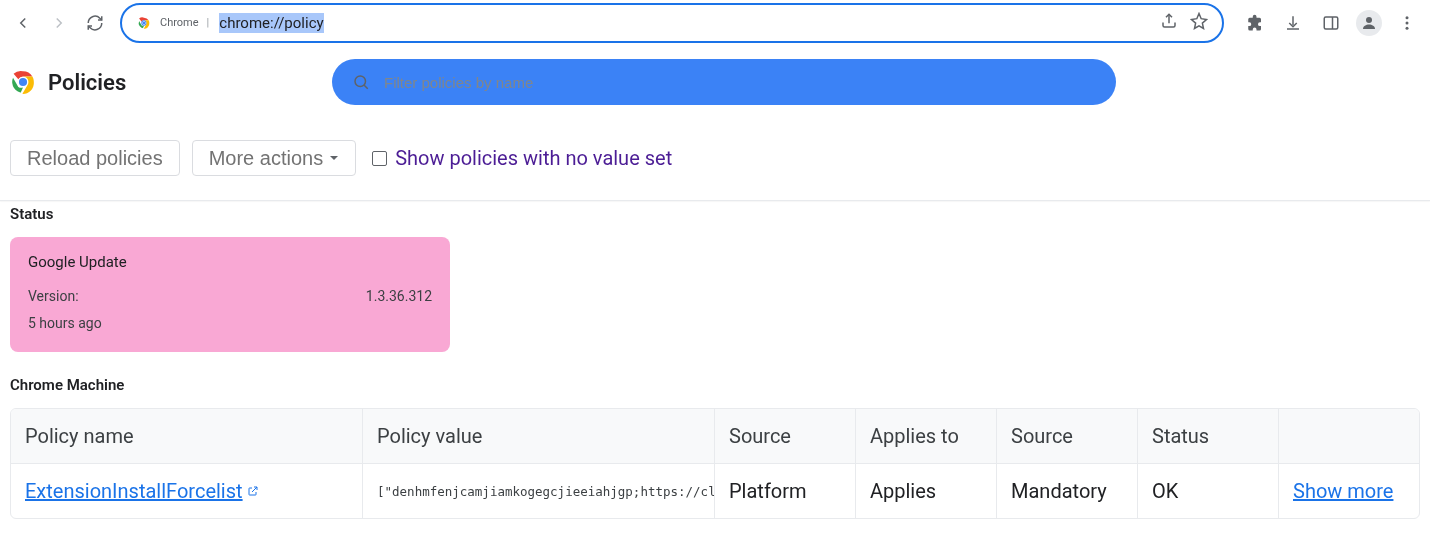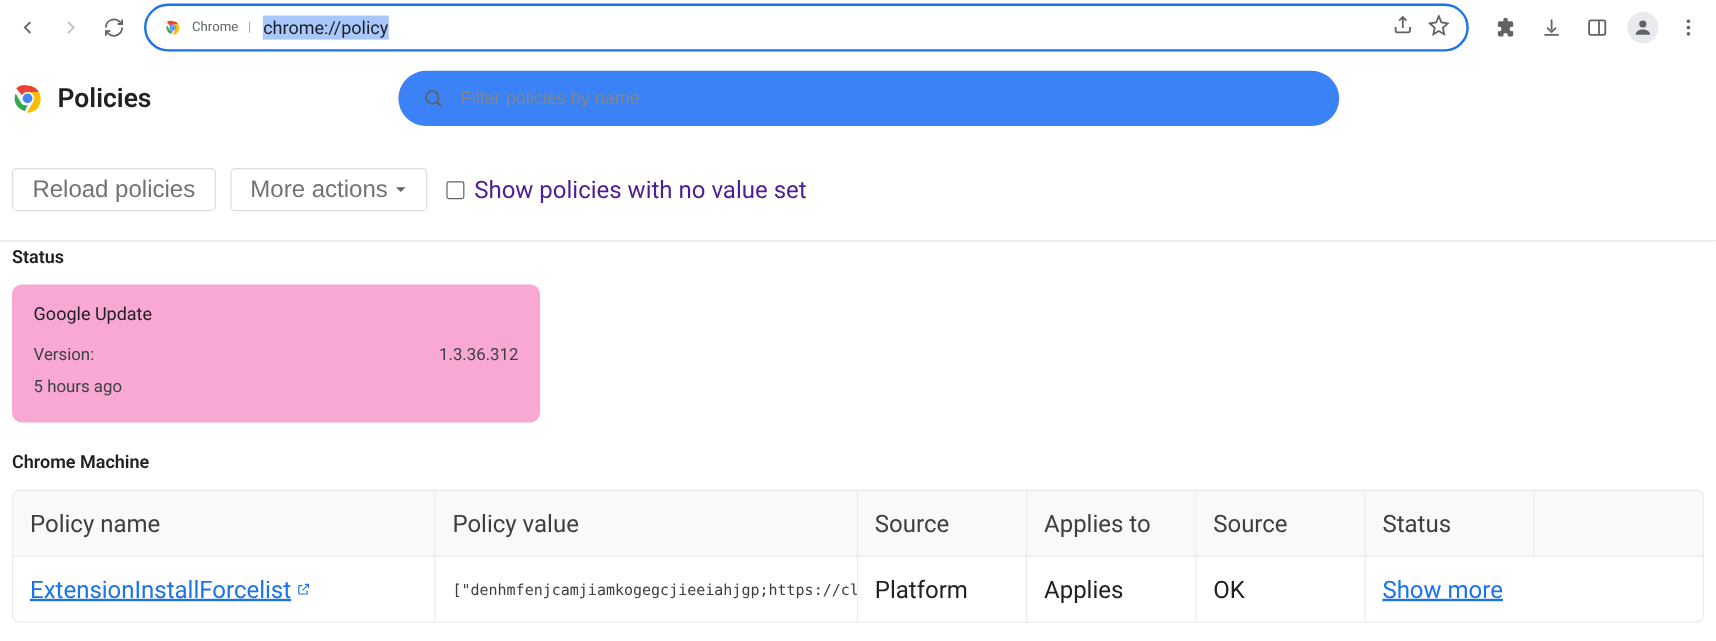--- a/index.html
+++ b/index.html
@@ -345,20 +345,21 @@
           <svg viewBox="0 0 24 24" fill="none" stroke="currentColor" stroke-width="2">
               <path d="M14 4h6v6"></path>
               <path d="M20 4L10 14"></path>
               <path d="M18 14v5a1 1 0 0 1-1 1H5a1 1 0 0 1-1-1V7a1 1 0 0 1 1-1h5"></path>
             </svg>
         </a>
       </div>
       <div class="td col-value mono">["denhmfenjcamjiamkogegcjieeiahjgp;https://cl…</div>
       <div class="td col-src">Platform</div>
       <div class="td col-app">Applies</div>
+      <div class="td col-level">Mandatory</div>
       <div class="td col-status">OK</div>
       <div class="td col-more">
         <a class="link">Show more</a>
       </div>
     </div>
   </div>
 
 </div>
 
 </body></html>

